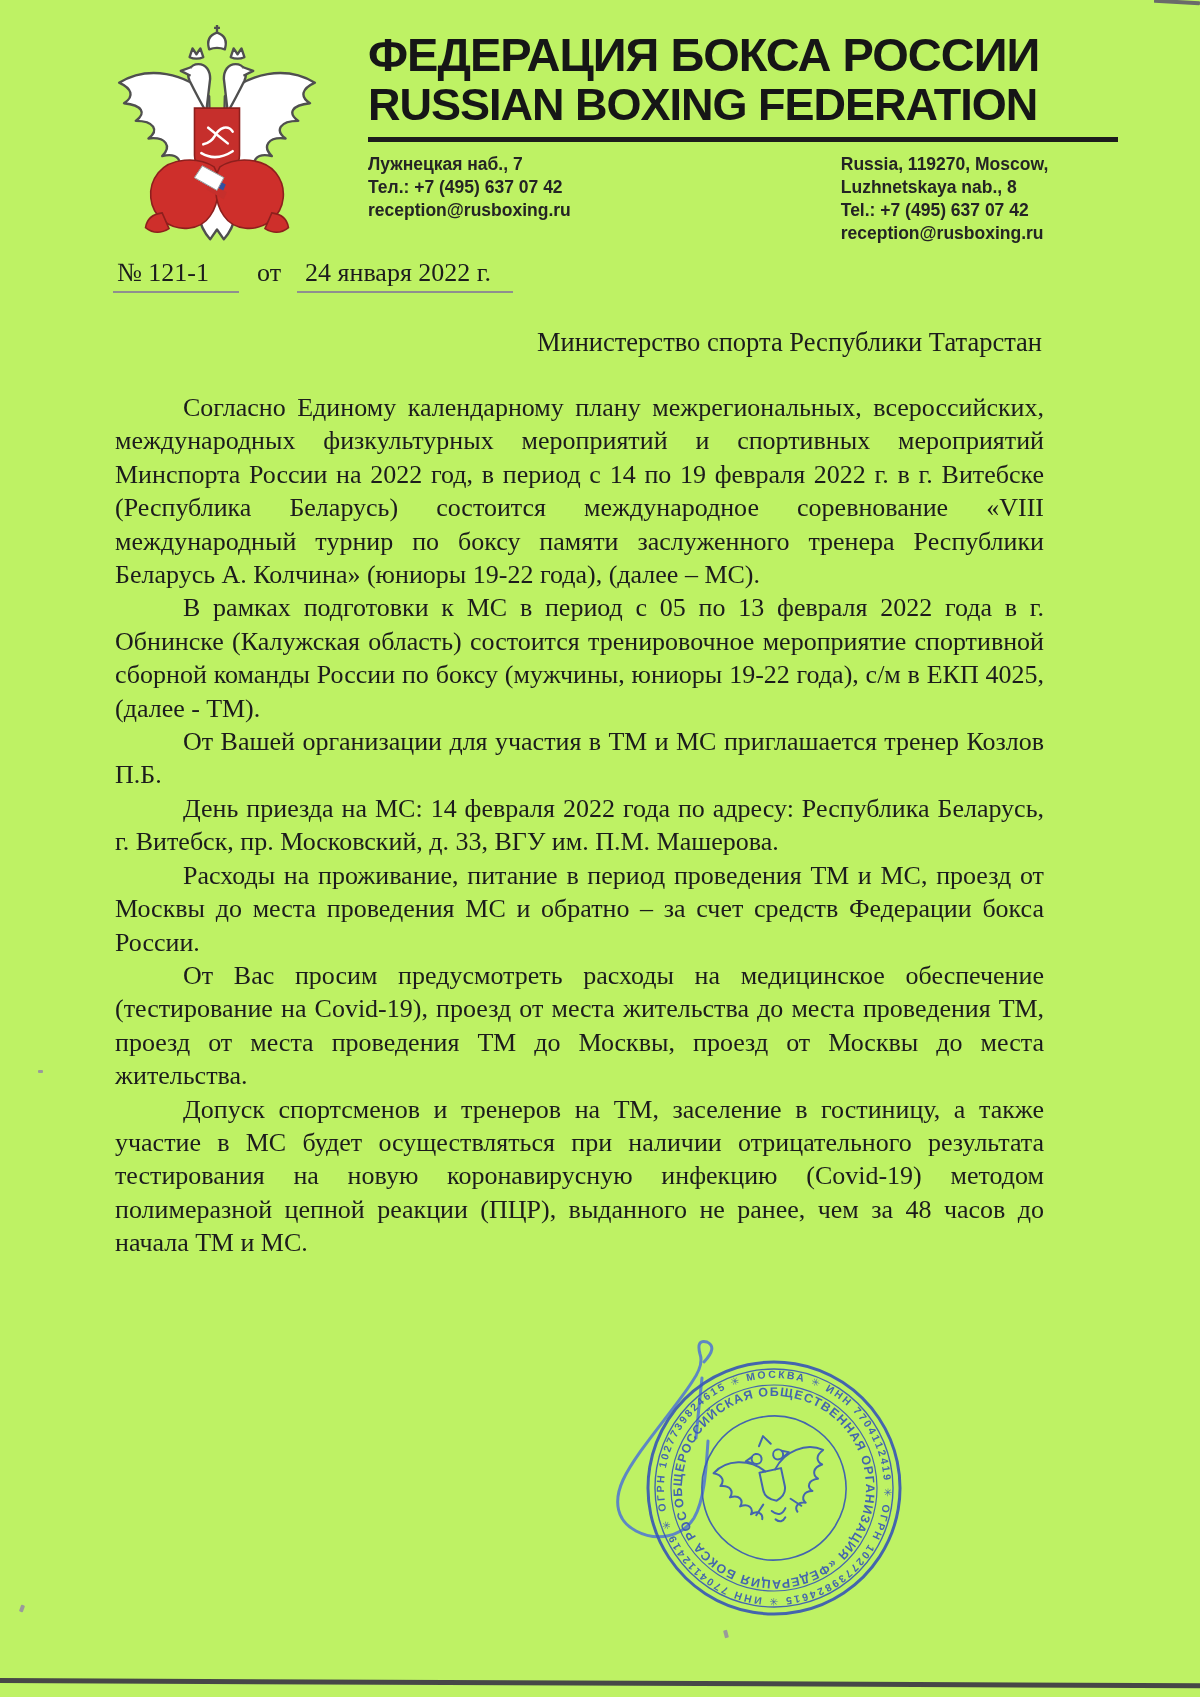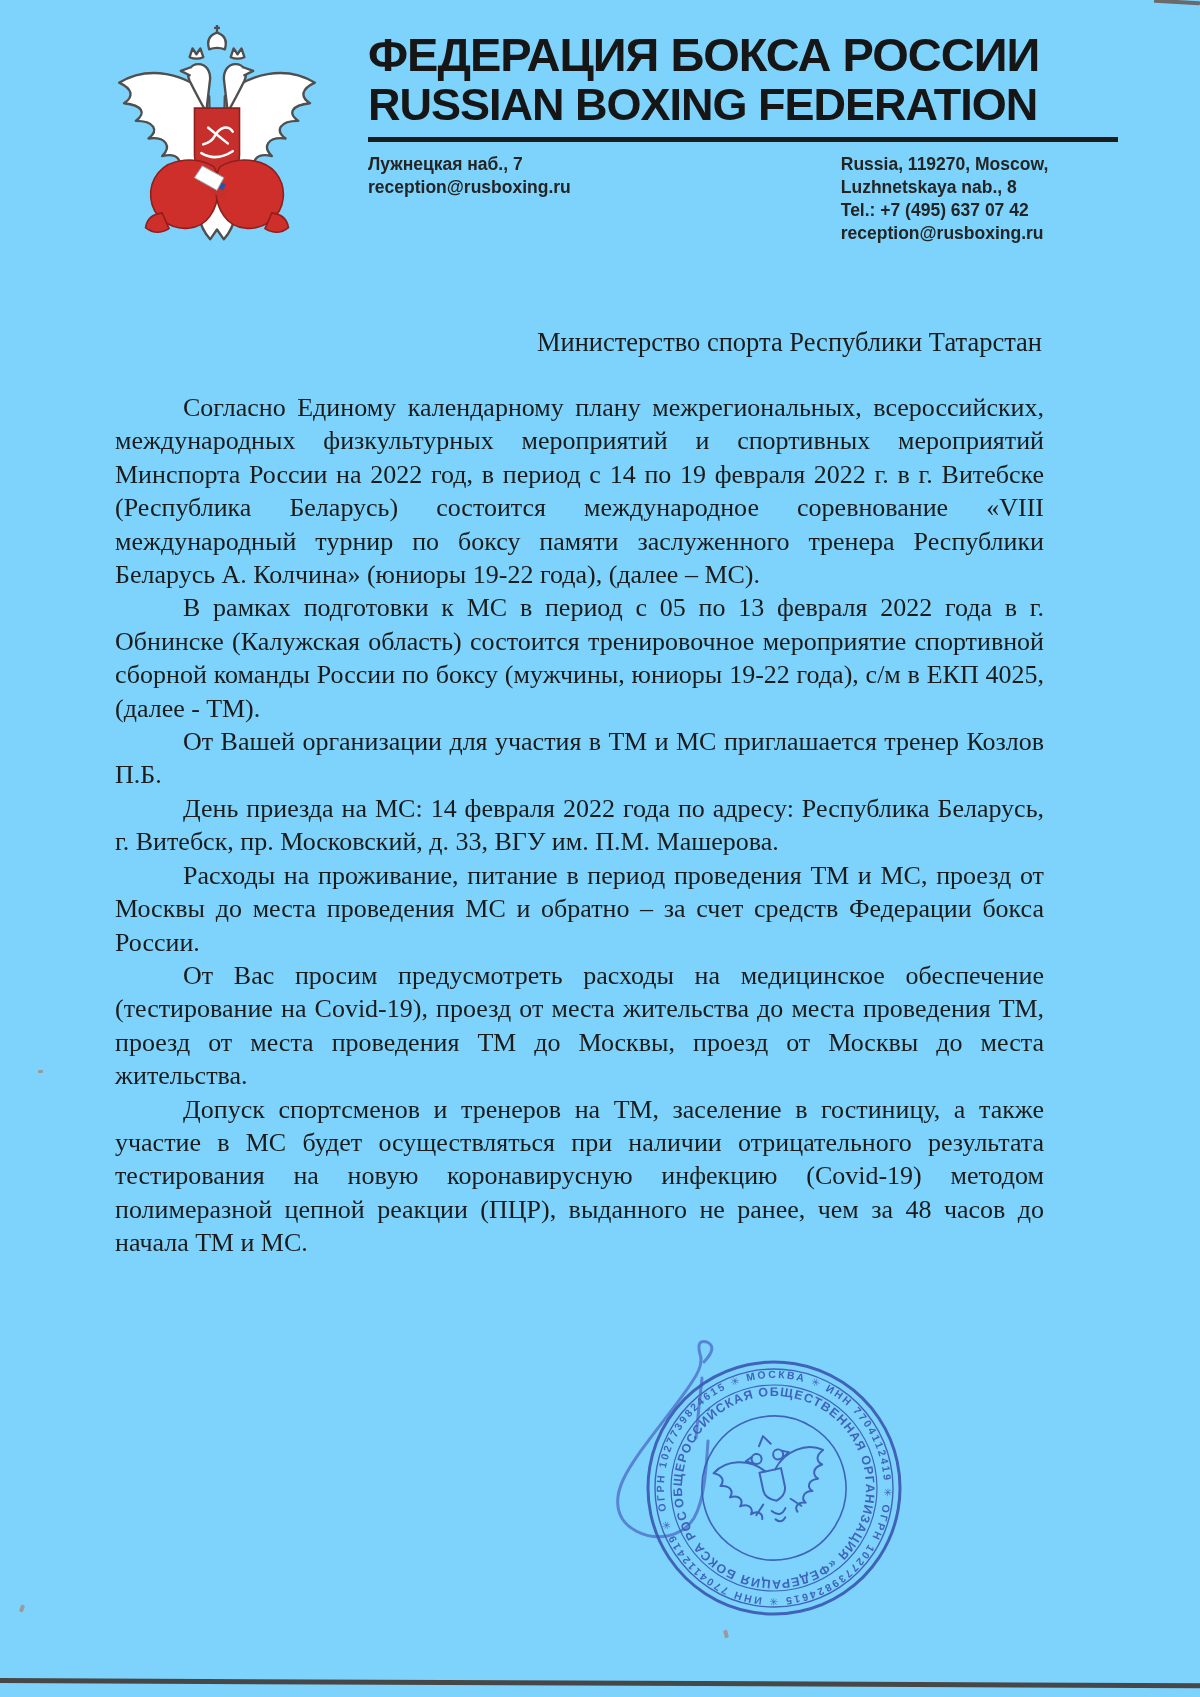--- a/index.html
+++ b/index.html
@@ -1,20 +1,20 @@
 <!DOCTYPE html>
 <html><head>
 <meta charset="utf-8">
 <style>
   html,body{margin:0;padding:0;background:#e8e8e8;}
   .page{
     position:relative;
     width:1200px;height:1697px;
     margin:0 auto;
-    background:#7dd3fc;
+    background:#bef264;
     overflow:hidden;
     font-family:"Liberation Serif","DejaVu Serif",serif;
     color:#1c1c1c;
   }
   
   .emblem{position:absolute;left:98px;top:20px;width:238px;height:235px;}
   .head-text{position:absolute;left:368px;top:30px;width:752px;}
   .title-ru{
     font-family:"Liberation Sans","DejaVu Sans",sans-serif;
     font-weight:800;font-size:47px;line-height:50px;
@@ -122,31 +122,35 @@
     </g>
   </svg>
 
   <div class="head-text">
     <div class="title-ru">ФЕДЕРАЦИЯ БОКСА РОССИИ</div>
     <div class="title-en">RUSSIAN BOXING FEDERATION</div>
     <div class="head-divider"></div>
     <div class="addresses">
       <div class="addr addr-ru">
         <div>Лужнецкая наб., 7</div>
+        <div>Тел.: +7 (495) 637 07 42</div>
         <div>reception@rusboxing.ru</div>
       </div>
       <div class="addr addr-en">
         <div>Russia, 119270, Moscow,</div>
         <div>Luzhnetskaya nab., 8</div>
         <div>Tel.: +7 (495) 637 07 42</div>
         <div>reception@rusboxing.ru</div>
       </div>
     </div>
   </div>
 
+  <div class="ref-line">
+    <span class="ref-num">№ 121-1</span><span class="ref-ot">от</span><span class="ref-date">24 января 2022 г.</span>
+  </div>
 
   <div class="recipient">Министерство спорта Республики Татарстан</div>
 
   <div class="body-text">
     <p>Согласно Единому календарному плану межрегиональных, всероссийских, международных физкультурных мероприятий и спортивных мероприятий Минспорта России на 2022 год, в период с 14 по 19 февраля 2022 г. в г. Витебске (Республика Беларусь) состоится международное соревнование «VIII международный турнир по боксу памяти заслуженного тренера Республики Беларусь А. Колчина» (юниоры 19-22 года), (далее – МС).</p>
     <p>В рамках подготовки к МС в период с 05 по 13 февраля 2022 года в г. Обнинске (Калужская область) состоится тренировочное мероприятие спортивной сборной команды России по боксу (мужчины, юниоры 19-22 года), с/м в ЕКП 4025, (далее - ТМ).</p>
     <p>От Вашей организации для участия в ТМ и МС приглашается тренер Козлов П.Б.</p>
     <p>День приезда на МС: 14 февраля 2022 года по адресу: Республика Беларусь, г. Витебск, пр. Московский, д. 33, ВГУ им. П.М. Машерова.</p>
     <p>Расходы на проживание, питание в период проведения ТМ и МС, проезд от Москвы до места проведения МС и обратно – за счет средств Федерации бокса России.</p>
     <p>От Вас просим предусмотреть расходы на медицинское обеспечение (тестирование на Covid-19), проезд от места жительства до места проведения ТМ, проезд от места проведения ТМ до Москвы, проезд от Москвы до места жительства.</p>

